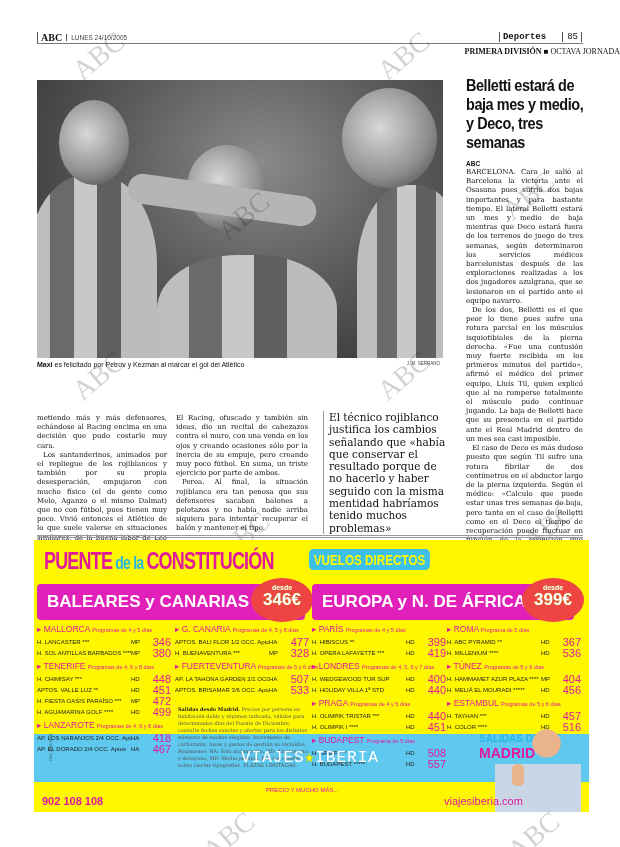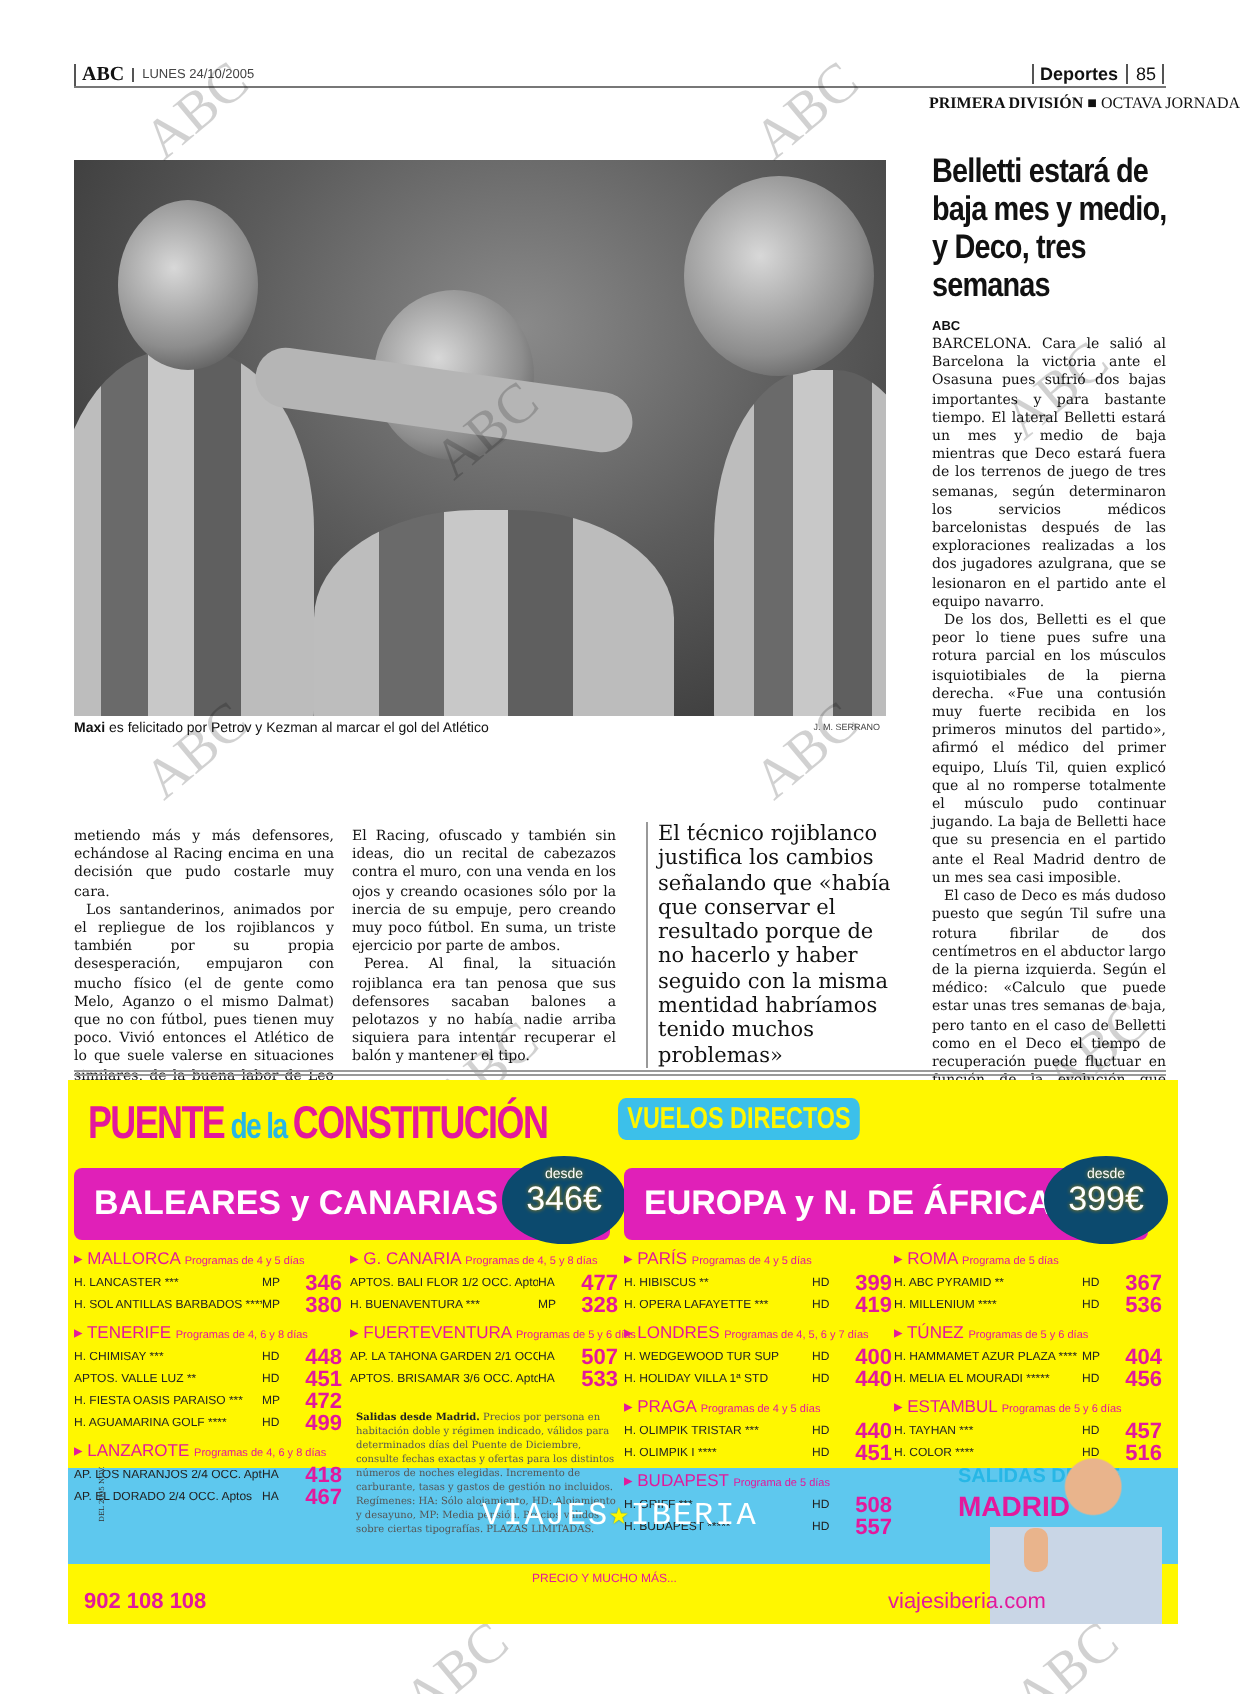--- a/index.html
+++ b/index.html
@@ -1,21 +1,21 @@
 <!DOCTYPE html>
 <html><head>
 <meta charset="utf-8">
 <style>
 *{box-sizing:border-box;margin:0;padding:0}
 body{width:620px;height:847px;background:#fff;position:relative;overflow:hidden;font-family:"DejaVu Serif",serif;color:#111}
 .abs{position:absolute}
 .hdr-left{left:37px;top:32px;font-family:"Liberation Sans",sans-serif;font-size:8px;display:flex;align-items:center;gap:4px}
 .hdr-left .brand{font-family:"Liberation Serif",serif;font-weight:bold;font-size:10px;border-left:1px solid #555;padding-left:3px}
 .hdr-left .date{border-left:1px solid #555;padding-left:4px;font-size:6.5px;color:#444}
-.hdr-right{right:38px;top:32px;font-family:Liberation Sans, sans-serif;font-size:9px;display:flex;gap:4px}
+.hdr-right{right:38px;top:32px;font-family:Liberation Mono, monospace;font-size:9px;display:flex;gap:16px}
 .hdr-right .sec{font-weight:bold;border-left:1px solid #555;padding-left:3px}
 .hdr-right .pg{border-left:1px solid #555;padding-left:4px;border-right:1px solid #555;padding-right:3px}
 .rule{left:37px;right:37px;top:43px;height:1px;background:#777}
 .kicker{left:0;right:0;top:47px;text-align:right;font-family:Liberation Serif, serif;font-size:8px}
 .kicker b{font-weight:bold}
 .photo{left:37px;top:80px;width:406px;height:278px;background:radial-gradient(ellipse at 55% 30%,#8a8a8a 0%,#5c5c5c 45%,#2d2d2d 100%);overflow:hidden}
 .photo .p{position:absolute;border-radius:45% 45% 10% 10%;background:linear-gradient(90deg,#bdbdbd 0 18%,#6a6a6a 18% 36%,#c8c8c8 36% 54%,#5f5f5f 54% 72%,#bcbcbc 72%)}
 .photo .h{position:absolute;border-radius:50%;background:radial-gradient(circle at 40% 40%,#d8d8d8,#8d8d8d 60%,#3a3a3a)}
 .caption{left:37px;top:361px;width:406px;font-family:"Liberation Sans",sans-serif;font-size:7px}
 .caption b{font-weight:bold}
@@ -32,33 +32,33 @@
 .quote{left:323px;top:411px;width:130px;border-left:1px solid #999;padding-left:5px;font-family:"DejaVu Serif",serif;font-size:10.5px;line-height:12.3px;color:#111}
 .wm{font-family:"Liberation Serif",serif;color:rgba(0,0,0,.18);font-size:28px;transform:rotate(-40deg);pointer-events:none}
 .ad{left:34px;top:540px;width:555px;height:272px;background:#fff700}
 .ad .bluebar{position:absolute;left:0;right:0;top:194px;height:48px;background:#5ec8ee}
 .ad .t1{position:absolute;left:10px;top:8px;font-family:"Liberation Sans",sans-serif;font-weight:bold;font-size:23px;color:#e3199c;letter-spacing:-1px;transform:scaleX(.78);transform-origin:left;white-space:nowrap}
 .ad .t1 .dl{color:#27b7e6;font-size:18px}
 .ad .vd{position:absolute;left:275px;top:9px;background:#3cc0ea;border-radius:5px;padding:2px 6px;font-family:"Liberation Sans",sans-serif;font-weight:bold;font-size:15px;color:#fff700;transform:scaleX(.78);transform-origin:left;white-space:nowrap}
 .ad .band{position:absolute;top:44px;height:36px;background:#e020b8;border-radius:4px;color:#fff;font-family:"Liberation Sans",sans-serif;font-weight:bold;font-size:17px;padding:8px 10px;white-space:nowrap}
 .ad .band.l{left:3px;width:268px}
 .ad .band.r{left:278px;width:262px}
-.ad .pill{position:absolute;top:-6px;width:62px;height:44px;background:#0c4a6e;border-radius:50%;text-align:center;color:#fff;font-family:"Liberation Sans",sans-serif;font-weight:normal;text-shadow:0 0 2px #b48a00}
+.ad .pill{position:absolute;top:-6px;width:62px;height:44px;background:#ef4444;border-radius:50%;text-align:center;color:#fff;font-family:"Liberation Sans",sans-serif;font-weight:bold;text-shadow:0 0 2px #b48a00}
 .ad .pill .d{font-size:7px;display:block;margin-top:6px}
 .ad .pill .v{font-size:17px;display:block;line-height:18px}
 .ad .band.l .pill{right:-8px}
 .ad .band.r .pill{right:-10px}
 .ad .col{position:absolute;top:84px;width:134px;font-family:"Liberation Sans",sans-serif;font-size:6px;color:#222}
 .ad .grp{margin-bottom:3px}
 .ad .dest{font-size:8.5px;color:#e3199c;margin-bottom:2px;white-space:nowrap}
 .ad .dest small{font-size:5.5px;color:#e3199c}
 .ad .row{display:flex;align-items:center;height:11px;white-space:nowrap}
 .ad .row .n{flex:1;font-size:6px;overflow:hidden}
 .ad .row .b{width:18px;font-size:6px}
-.ad .row .p{width:22px;text-align:right;font-weight:bold;font-size:11px;color:#e3199c}
+.ad .row .p{width:22px;text-align:right;font-weight:normal;font-size:11px;color:#e3199c}
 .ad .note{font-size:5px;line-height:7px;color:#555}
 .ad .note b{color:#222}
 .ad .sal1{position:absolute;left:445px;top:193px;font-family:"Liberation Sans",sans-serif;font-weight:bold;font-size:10px;color:#27b7e6}
 .ad .sal2{position:absolute;left:445px;top:205px;font-family:"Liberation Sans",sans-serif;font-weight:bold;font-size:14px;color:#e3199c}
 .ad .brand2{position:absolute;left:207px;top:207px;font-family:Liberation Mono, monospace;font-size:16px;color:#fff;letter-spacing:1px}
 .ad .brand2 .star{color:#fff700;text-shadow:0 0 1px #6a9a00}
 .ad .slog{position:absolute;left:232px;top:247px;font-family:"Liberation Sans",sans-serif;font-size:6px;color:#e3199c}
 .ad .phone{position:absolute;left:8px;top:255px;font-family:"Liberation Sans",sans-serif;font-weight:bold;font-size:11px;color:#e3199c}
 .ad .web{position:absolute;left:410px;top:255px;font-family:"Liberation Sans",sans-serif;font-size:11px;color:#e3199c}
 .ad .man{position:absolute;right:8px;top:184px;width:86px;height:88px;background:radial-gradient(circle at 60% 22%,#e9b48c 0 16%,transparent 17%),linear-gradient(180deg,transparent 45%,#c9d6e6 45%);}

